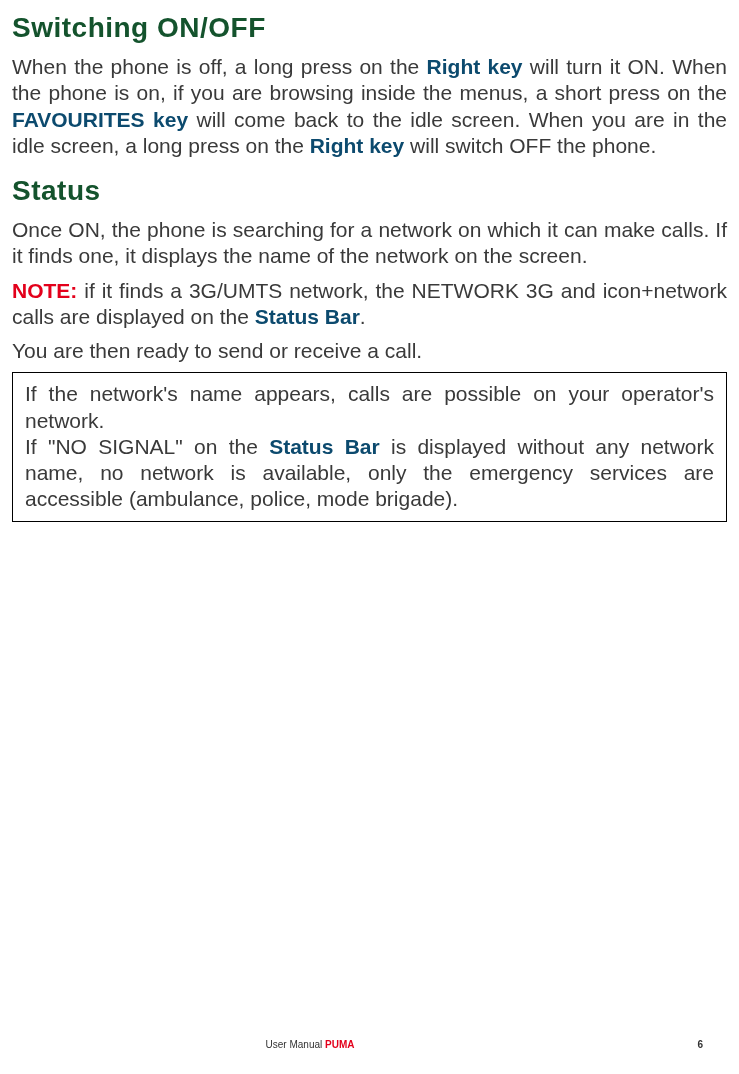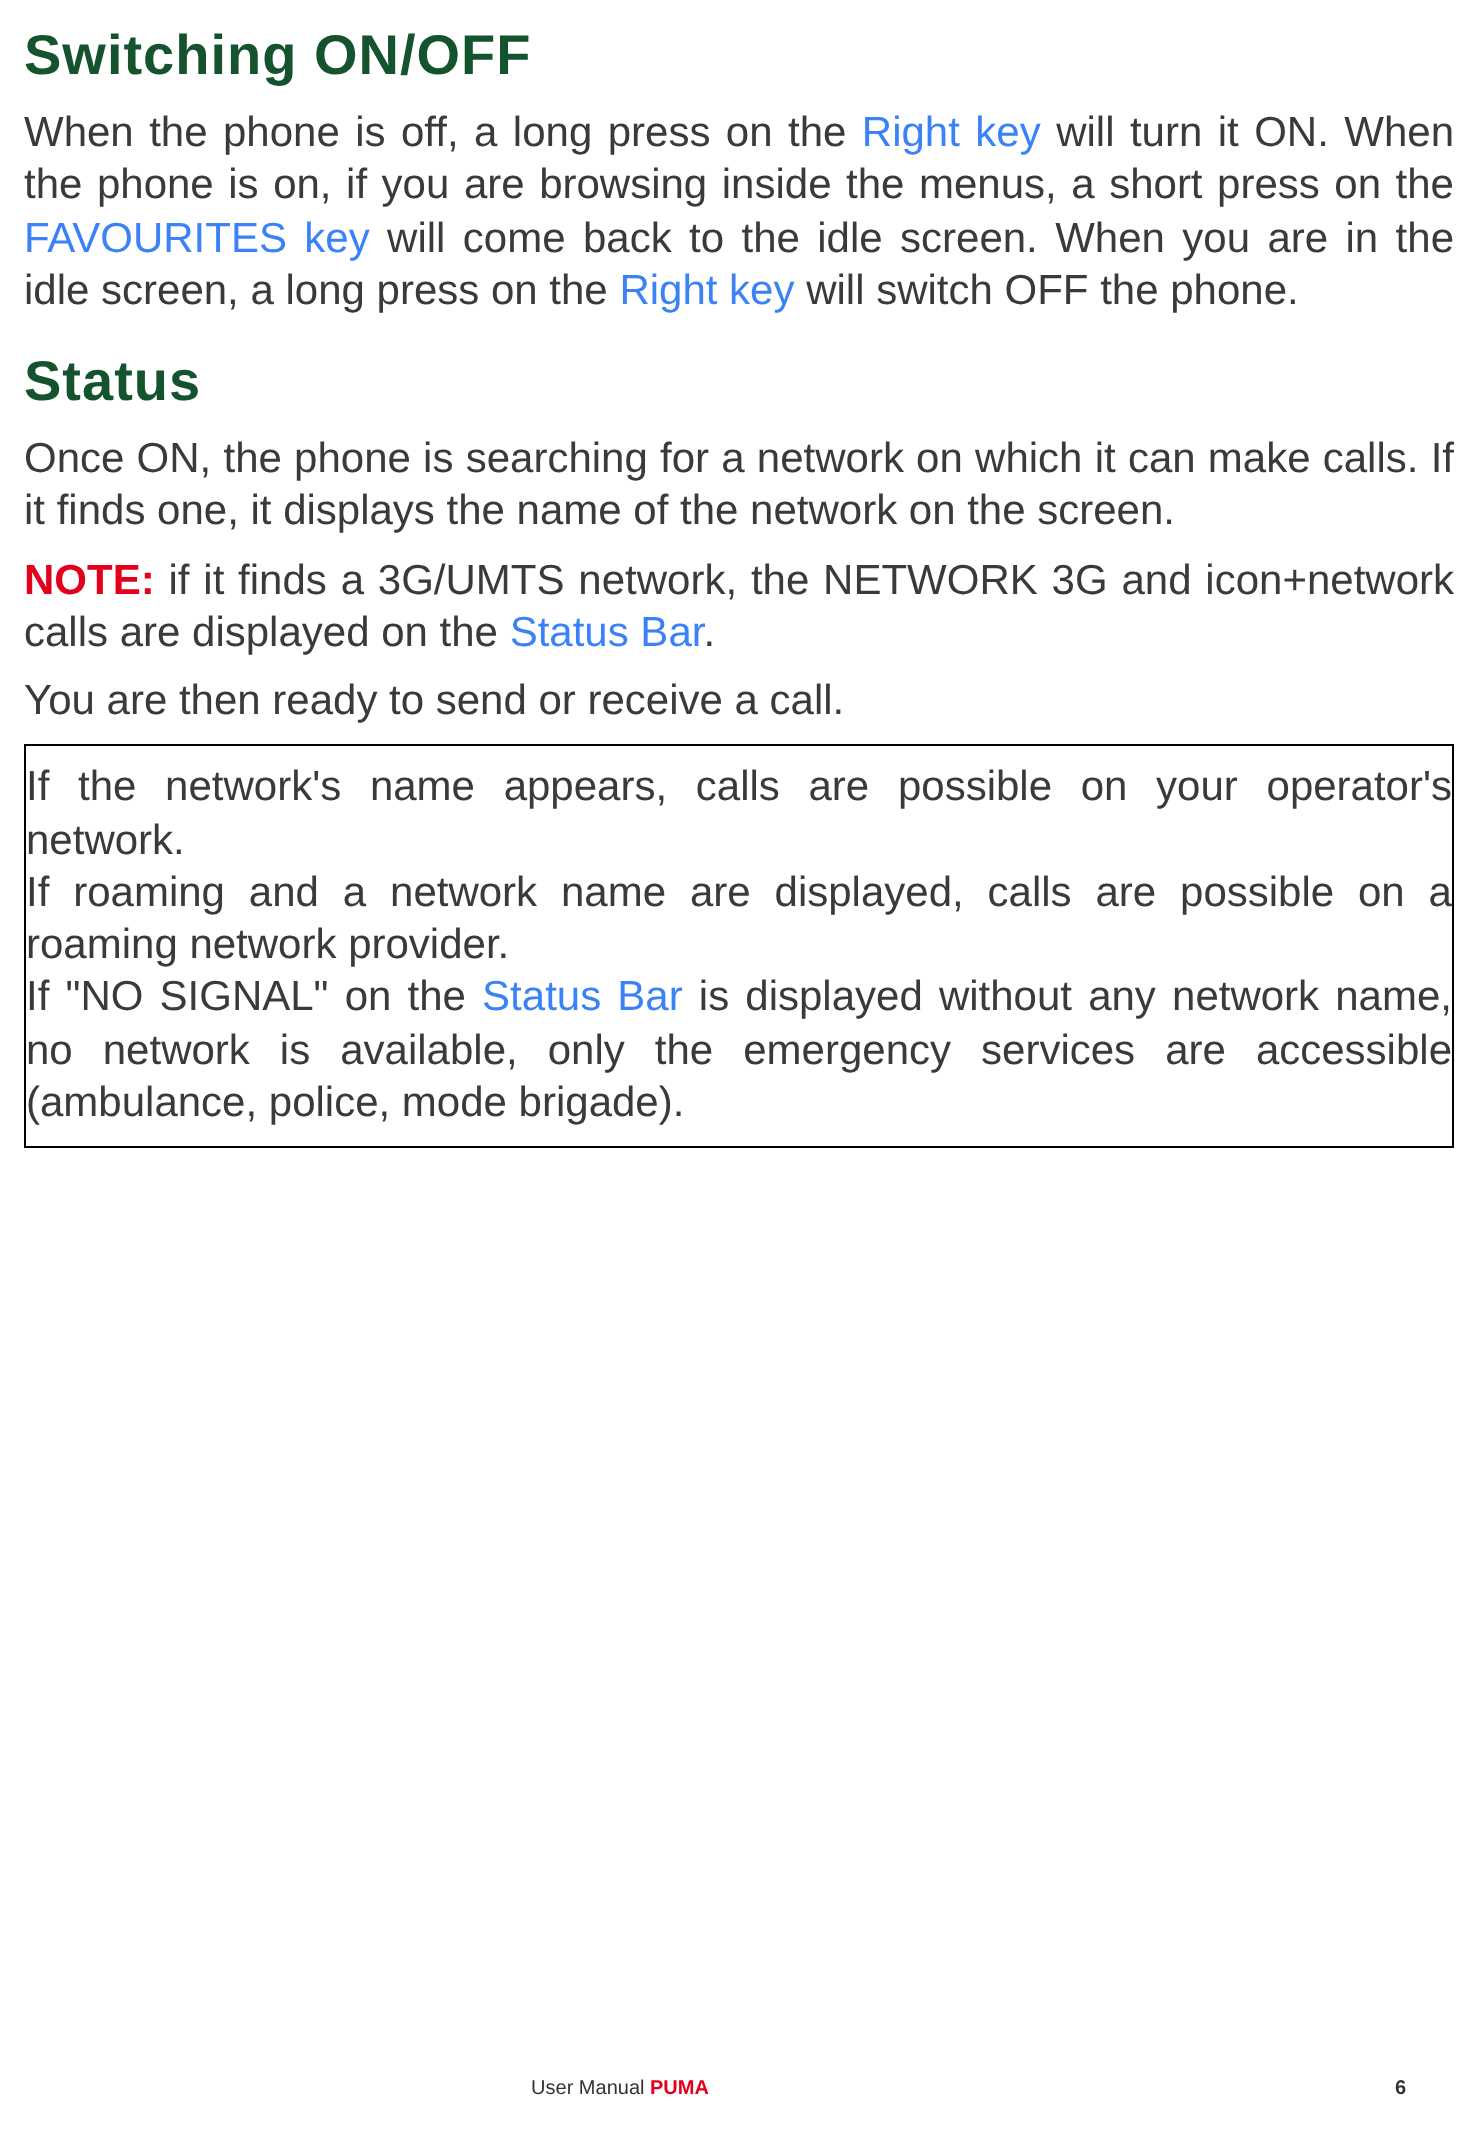--- a/index.html
+++ b/index.html
@@ -24,30 +24,30 @@
       margin-bottom: 10px;
     }
     .para {
       font-size: 21px;
       line-height: 1.25;
       text-align: justify;
       color: #3a3a3a;
       margin-bottom: 8px;
     }
     .para b {
-      font-weight: normal;
-      color: #3b82f6;
+      font-weight: bold;
+      color: #0c4a6e;
     }
     .note-label {
       color: #e3001b;
       font-weight: bold;
     }
     .boxed {
       border: 1px solid #000;
-      padding: 8px 0;
+      padding: 8px 12px;
       margin-top: 8px;
     }
     .boxed .para {
       margin-bottom: 0;
     }
     .footer {
       position: absolute;
       bottom: 24px;
       left: 0;
       width: 620px;
@@ -85,21 +85,20 @@
 <p class="para">Once ON, the phone is searching for a network on which it can make calls. If it finds one, it displays the name of the network on the screen.</p>
 
 <p class="para">
   <span class="note-label">NOTE:</span><span> if it finds a 3G/UMTS network, the NETWORK 3G and icon+network calls are displayed on the </span><b>Status Bar</b><span>.</span>
 </p>
 
 <p class="para">You are then ready to send or receive a call.</p>
 
 <div class="boxed">
   <p class="para">If the network's name appears, calls are possible on your operator's network.</p>
-  <p class="para">If roaming and a network name are displayed, calls are possible on a roaming network provider.</p>
   <p class="para">
     <span>If "NO SIGNAL" on the </span><b>Status Bar</b><span> is displayed without any network name, no network is available, only the emergency services are accessible (ambulance, police, mode brigade).</span>
   </p>
 </div>
 
 <div class="footer">
   <span>User Manual </span><span class="brand">PUMA</span>
 </div>
 <div class="page-num">6</div>
 

